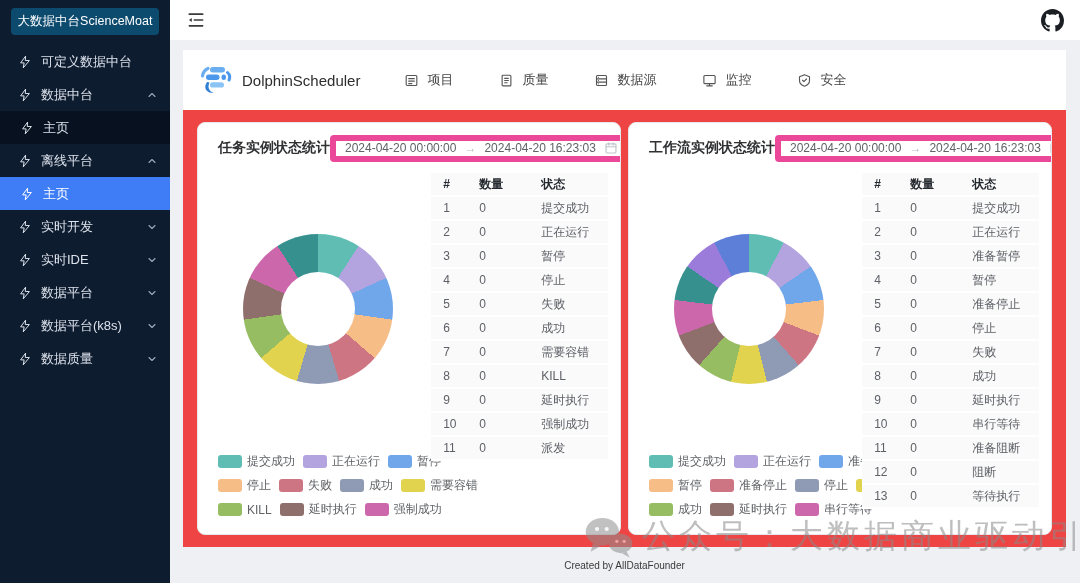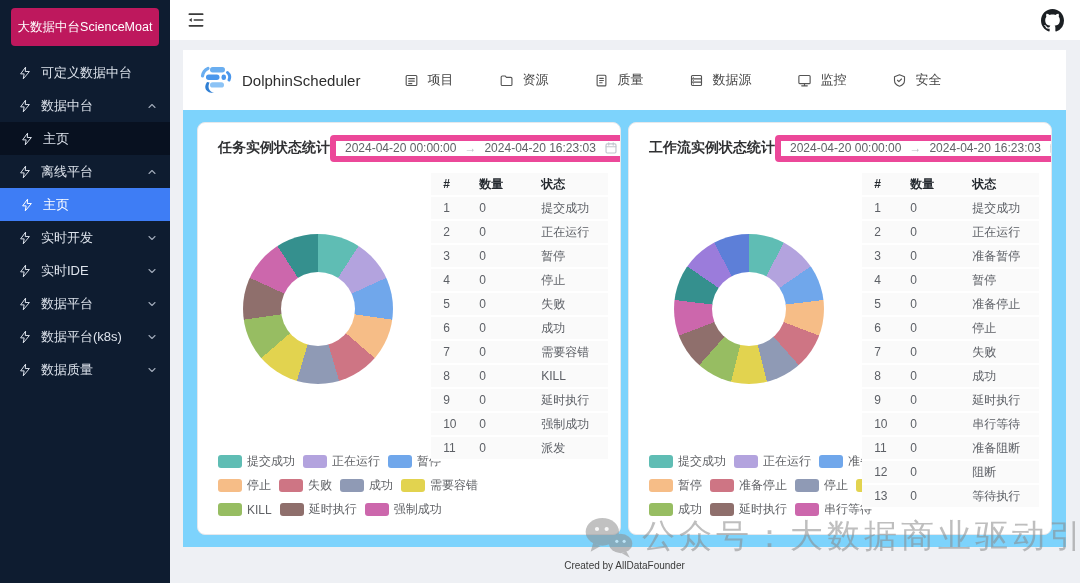--- a/index.html
+++ b/index.html
@@ -2,21 +2,21 @@
 <html><head>
 <meta charset="utf-8">
 <style>
 *{margin:0;padding:0;box-sizing:border-box}
 html,body{width:1080px;height:583px;overflow:hidden}
 body{font-family:"Liberation Sans","DejaVu Sans",sans-serif;background:#eef0f4;position:relative;font-size:13px}
 .app{display:flex;width:1080px;height:583px}
 
 
 .sidebar{width:170px;background:#0e1c30;flex-shrink:0;display:flex;flex-direction:column;overflow:hidden}
-.sidebar-header{margin:8px 11px 4px 11px;background:#be185d;border-radius:4px;height:38px;display:flex;align-items:center;justify-content:center;font-size:12.5px;color:#fff;cursor:pointer;white-space:nowrap}
+.sidebar-header{margin:8px 11px 4px 11px;background:#0c4a6e;border-radius:4px;height:27px;display:flex;align-items:center;justify-content:center;font-size:12.5px;color:#fff;cursor:pointer;white-space:nowrap}
 .s-nav{margin-top:6px;display:flex;flex-direction:column}
 .s-item{height:33px;display:flex;align-items:center;font-size:13px;cursor:pointer;padding:0 12px 0 18px;color:#dde3ec;flex-shrink:0}
 .s-item.subitem{padding-left:20px;background:#081120}
 .s-item.selected{background:#3e7df5;color:#fff}
 .bolt{width:14px;height:14px;margin-right:9px;display:inline-flex;flex-shrink:0}
 .bolt svg{width:14px;height:14px}
 .s-label{white-space:nowrap;overflow:hidden}
 .chev{margin-left:auto;width:12px;height:12px;display:inline-flex;color:#9fa9b8}
 .chev svg{width:12px;height:12px}
 .chev.up svg{transform:rotate(180deg)}
@@ -33,21 +33,21 @@
 .navbar{height:60px;display:flex;align-items:center;padding:0 16px;flex-shrink:0;background:#fff}
 .brand{display:flex;align-items:center;gap:7px;margin-right:44px;cursor:pointer}
 .brand-logo{width:36px;height:32px;display:inline-flex}
 .brand-name{font-size:15px;color:#2d2d2d;font-weight:500}
 .nav-menu{display:flex;align-items:center;height:100%}
 .nav-item{display:flex;align-items:center;gap:8px;font-size:13px;color:#454545;height:100%;cursor:pointer;margin-right:46px;white-space:nowrap}
 .nav-ico{width:15px;height:15px;color:#555;display:inline-flex}
 .nav-ico svg{width:15px;height:15px}
 
 
-.content{flex:1;background:#7dd3fc;padding:12px 14px;display:flex;gap:7px;min-height:0;overflow:hidden}
+.content{flex:1;background:#ef4444;padding:12px 14px;display:flex;gap:7px;min-height:0;overflow:hidden}
 .panel{flex:1;background:#fff;border:1px solid #e6e8ec;border-radius:8px;display:flex;flex-direction:column;min-width:0;overflow:hidden}
 .panel-header{height:40px;display:flex;align-items:center;justify-content:space-between;padding:10px 10px 0 20px;flex-shrink:0}
 .panel-title{font-size:14px;font-weight:700;color:#303133;white-space:nowrap}
 .range{display:flex;align-items:center;gap:8px;border:6px solid #ec4899;border-radius:4px;height:27px;padding:0 9px;font-size:12px;color:#606266;background:#fff;cursor:pointer;white-space:nowrap}
 .range .arrow{color:#b8bcc4;font-size:12px}
 .cal{width:14px;height:14px;color:#c0c4cc;display:inline-flex}
 .cal svg{width:14px;height:14px}
 .panel-body{flex:1;display:flex;padding:8px 4px 4px 12px;min-height:0}
 .left-col{width:53%;display:flex;flex-direction:column;min-width:0}
 .donut-wrap{flex:1;display:flex;align-items:center;justify-content:center;min-height:0}
@@ -230,28 +230,20 @@
           </div>
           <nav class="nav-menu">
               <div class="nav-item">
                 <span class="nav-ico">
                   <svg viewBox="0 0 24 24" fill="none" stroke="currentColor" stroke-width="1.8" stroke-linecap="round">
                     <rect x="3.5" y="4" width="17" height="16" rx="1.5"></rect>
                     <path d="M7.5 9h9M7.5 13h9M7.5 17h5"></path>
                   </svg>
                 </span>
                 <span>项目</span>
-              </div>
-              <div class="nav-item">
-                <span class="nav-ico">
-                  <svg viewBox="0 0 24 24" fill="none" stroke="currentColor" stroke-width="1.8" stroke-linejoin="round">
-                    <path d="M3.5 6.5c0-1 .8-1.8 1.8-1.8h4.4l2.2 2.3h7c1 0 1.8.8 1.8 1.8v9.4c0 1-.8 1.8-1.8 1.8H5.3c-1 0-1.8-.8-1.8-1.8z"></path>
-                  </svg>
-                </span>
-                <span>资源</span>
               </div>
               <div class="nav-item">
                 <span class="nav-ico">
                   <svg viewBox="0 0 24 24" fill="none" stroke="currentColor" stroke-width="1.8" stroke-linecap="round">
                     <rect x="5" y="3.5" width="14" height="17" rx="1.5"></rect>
                     <path d="M9 8.5h6M9 12h6M9 15.5h4"></path>
                   </svg>
                 </span>
                 <span>质量</span>
               </div>

